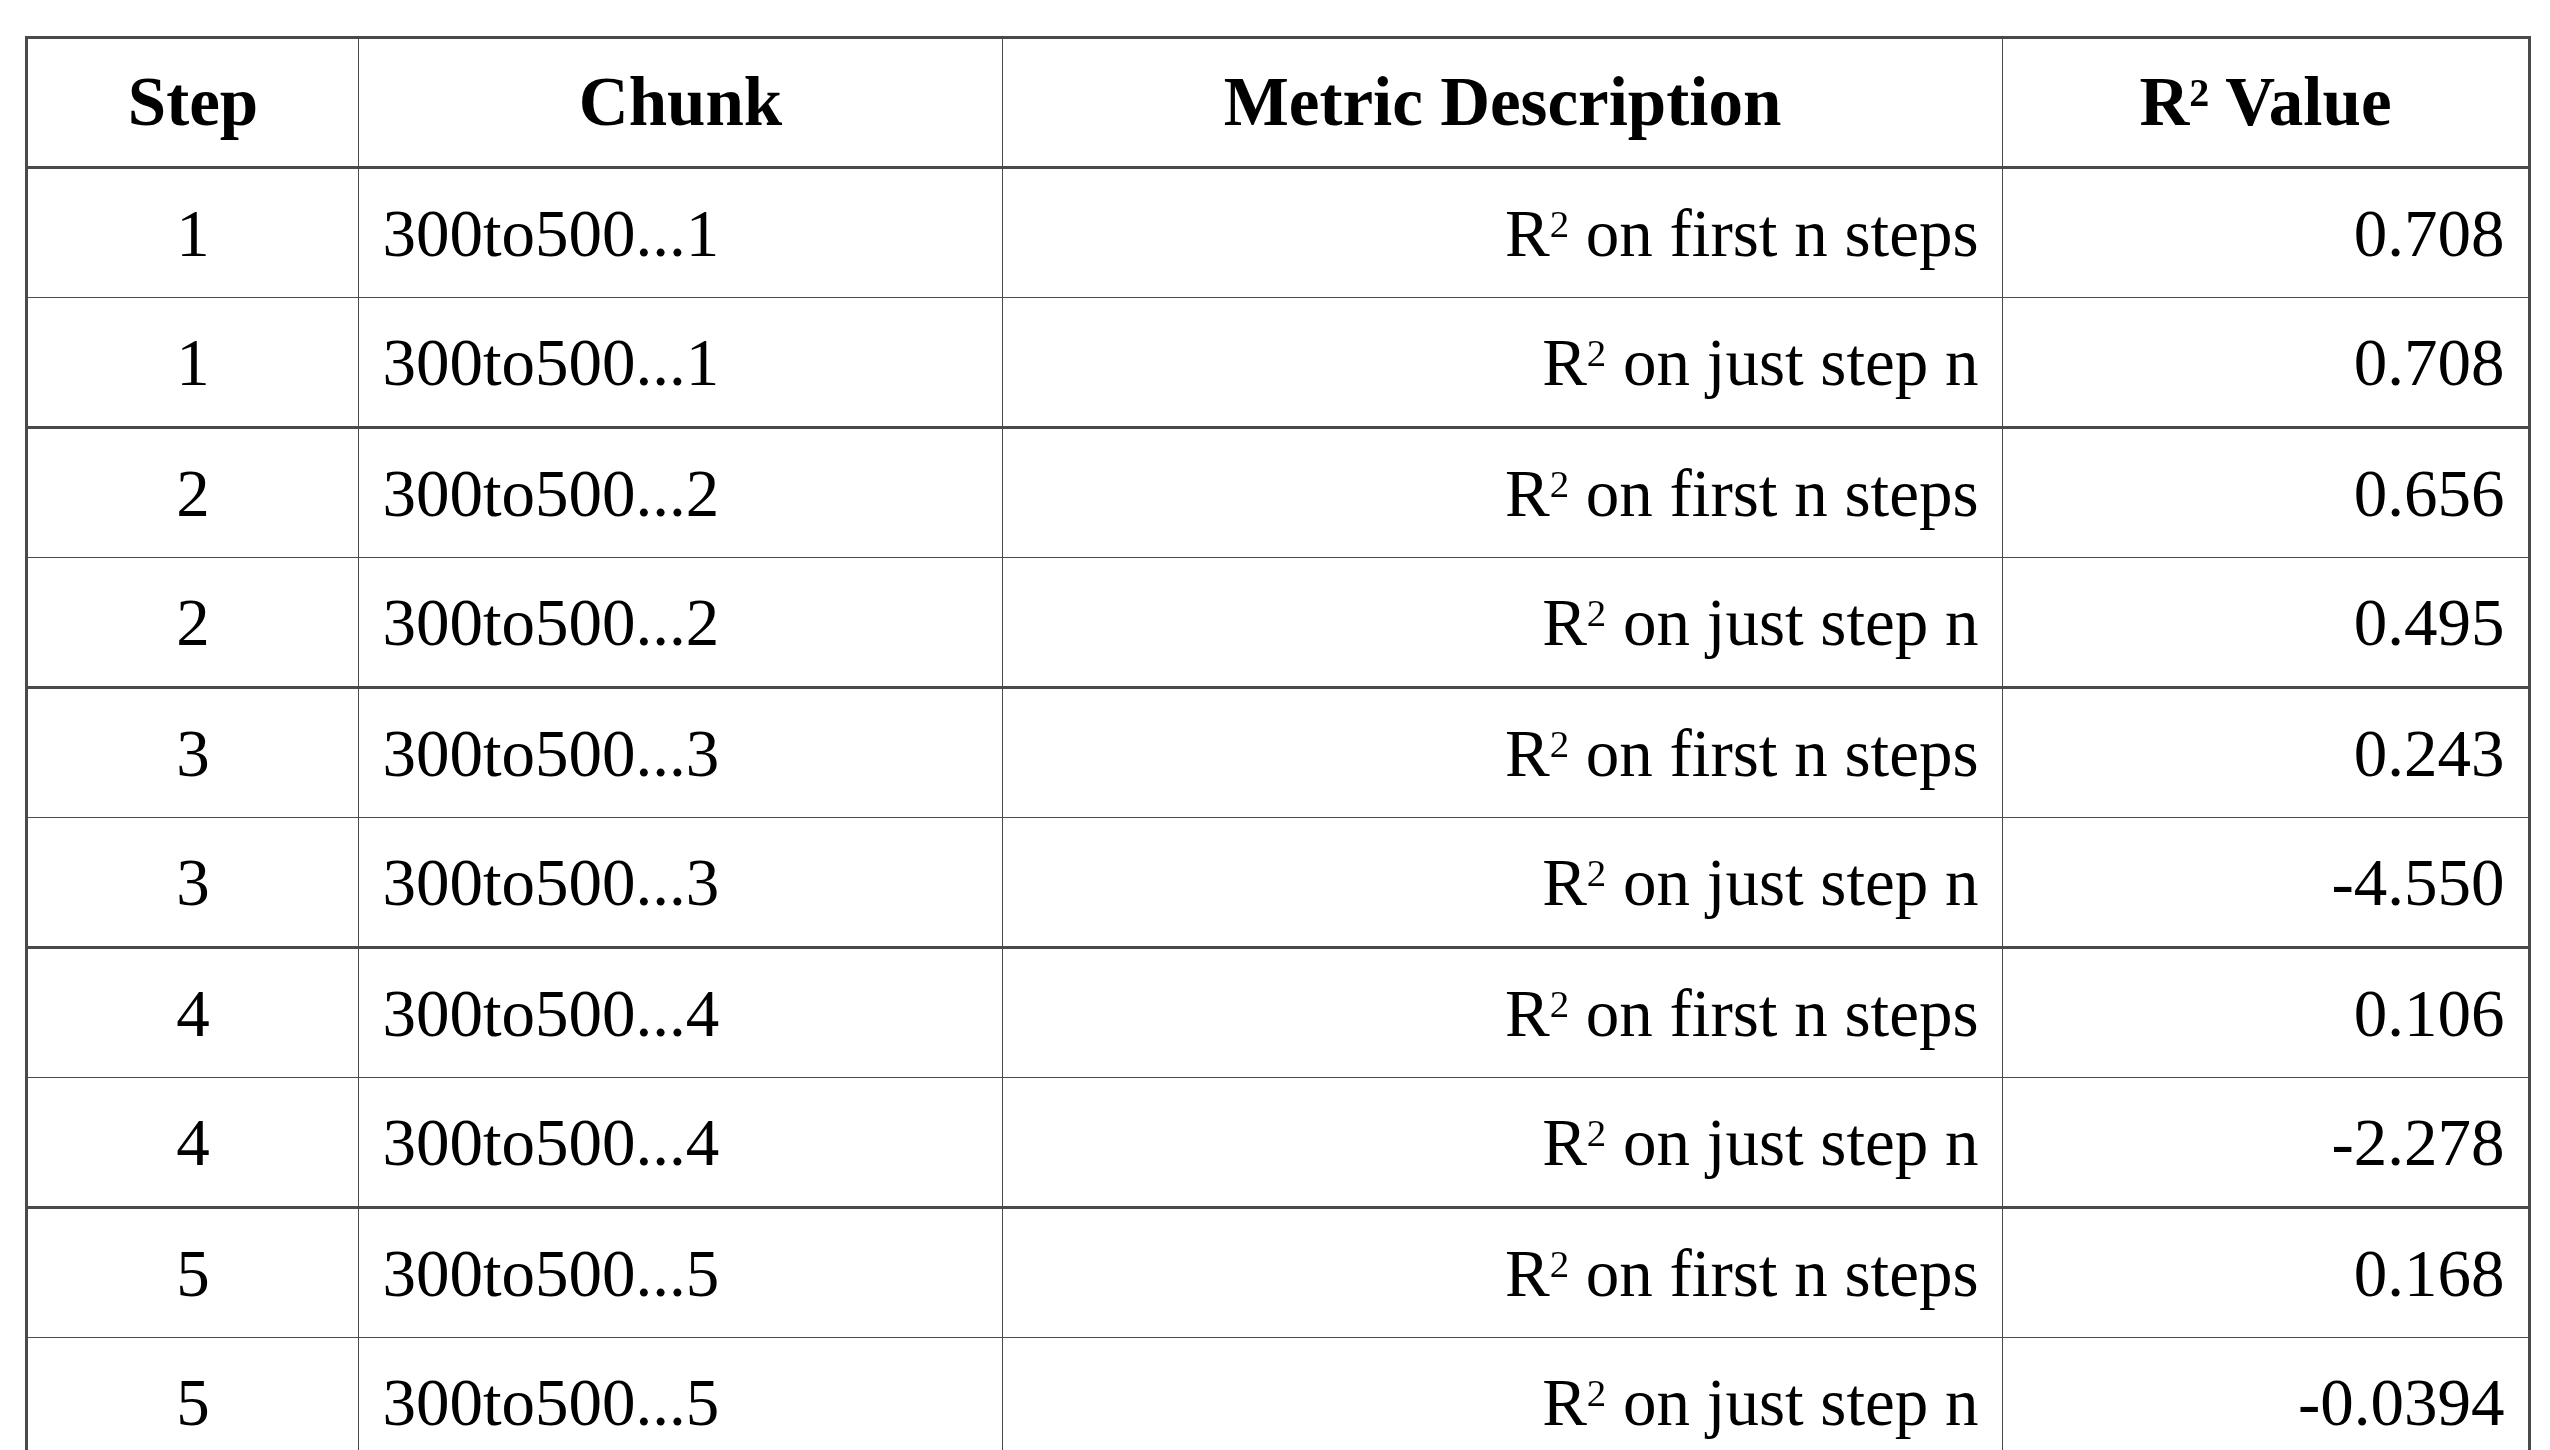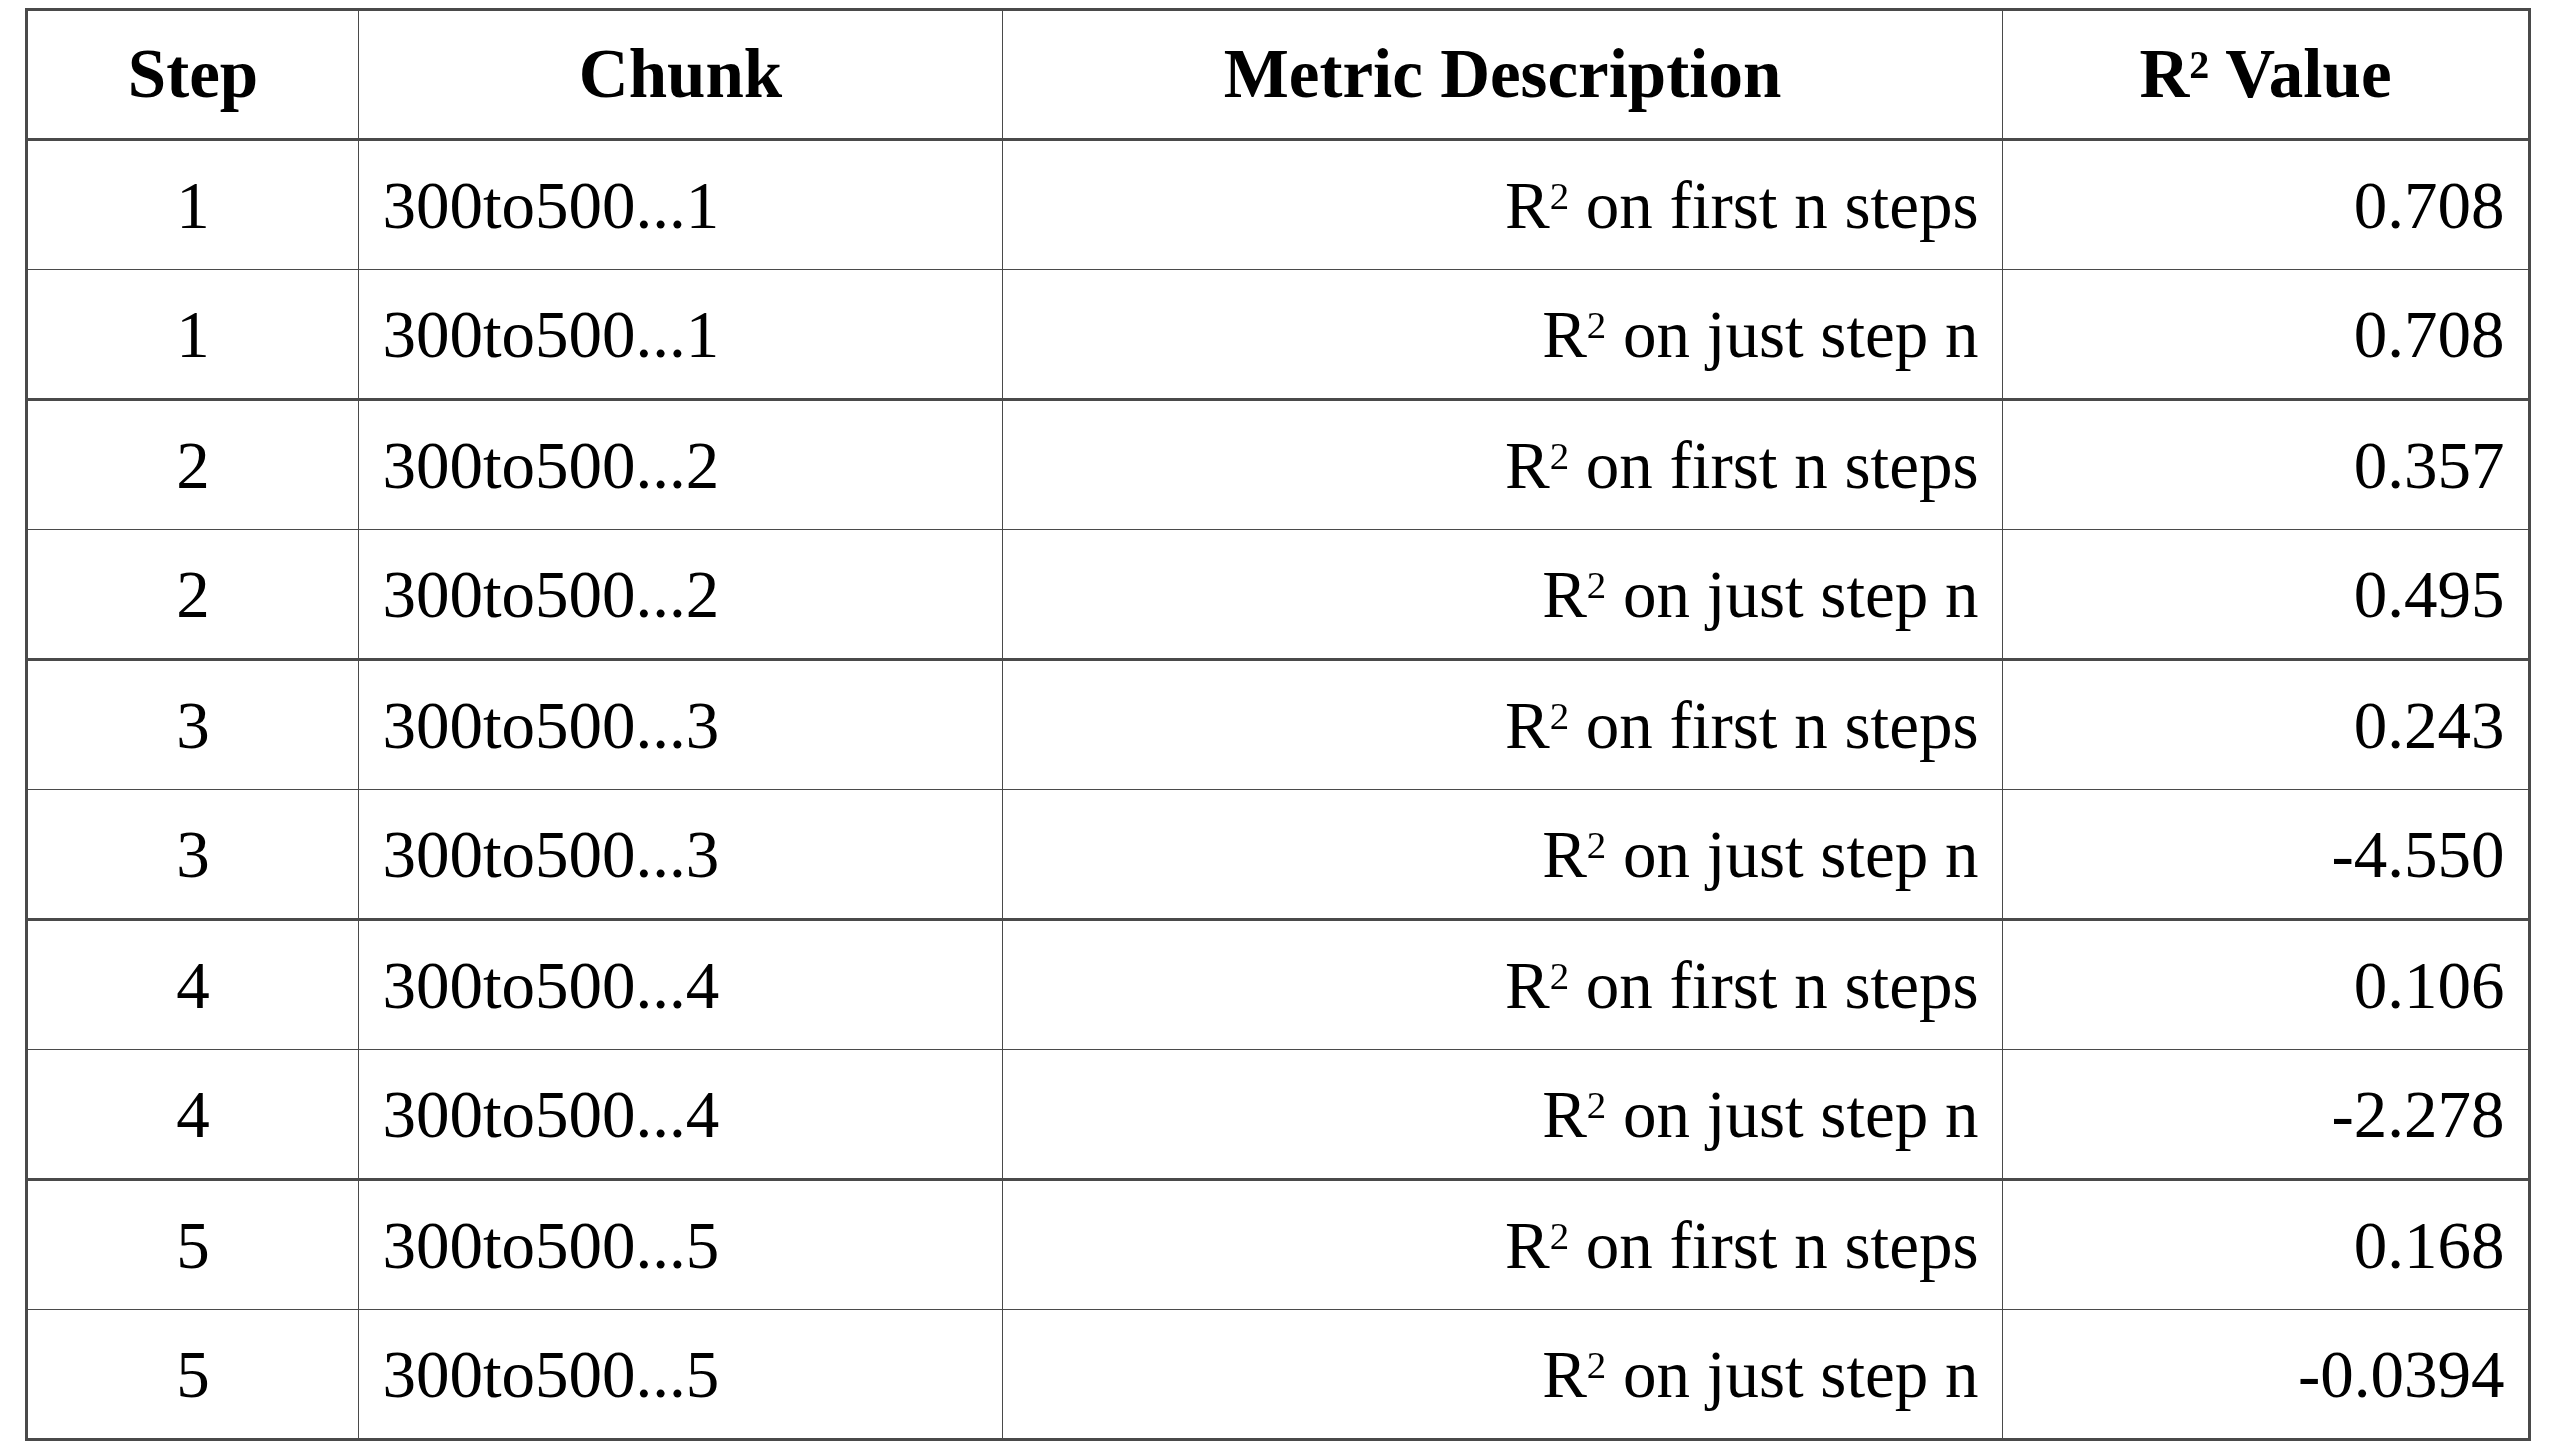--- a/index.html
+++ b/index.html
@@ -11,21 +11,21 @@
     width: 2550px;
     height: 1451px;
     font-family: "Liberation Serif", "DejaVu Serif", serif;
     color: #000000;
     overflow: hidden;
   }
 
   .table-wrap {
     position: absolute;
     left: 25px;
-    top: 8px;
+    top: 36px;
     width: 2264px;
     height: 1410px;
   }
 
   table.metrics {
     border-collapse: collapse;
     table-layout: fixed;
     width: 2502px;
     height: 1410px;
     background: #ffffff;
@@ -134,21 +134,21 @@
         </td>
         <td class="cell-value">0.708</td>
       </tr>
 
       <tr class="group-start">
         <td class="cell-step">2</td>
         <td class="cell-chunk">300to500...2</td>
         <td class="cell-desc">
           <span class="r2"><span>R</span><sup class="sq">2</sup><span> on first n steps</span></span>
         </td>
-        <td class="cell-value">0.357</td>
+        <td class="cell-value">0.656</td>
       </tr>
       <tr class="group-end">
         <td class="cell-step">2</td>
         <td class="cell-chunk">300to500...2</td>
         <td class="cell-desc">
           <span class="r2"><span>R</span><sup class="sq">2</sup><span> on just step n</span></span>
         </td>
         <td class="cell-value">0.495</td>
       </tr>
 

